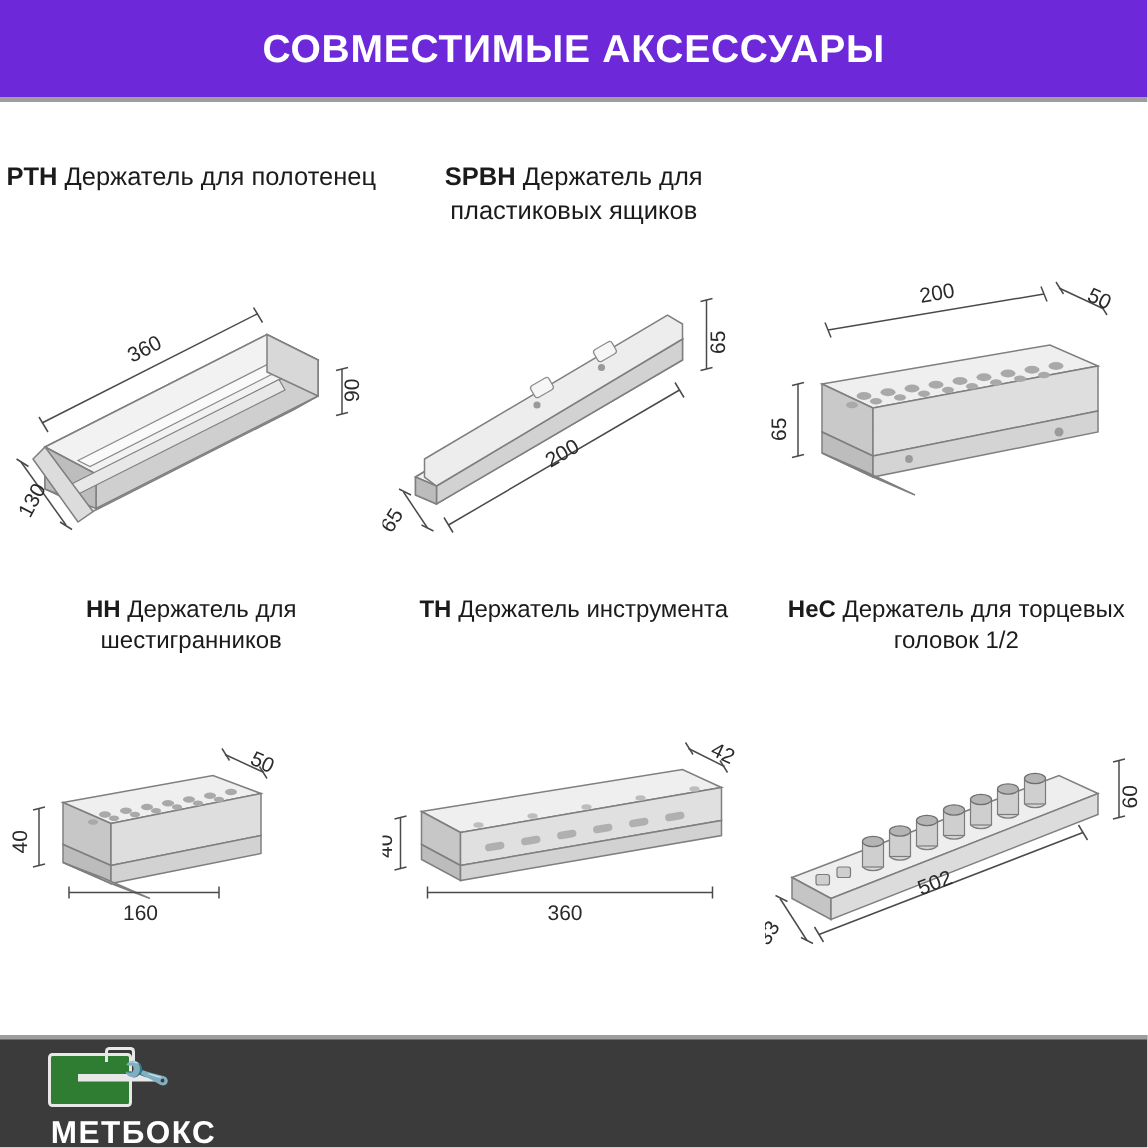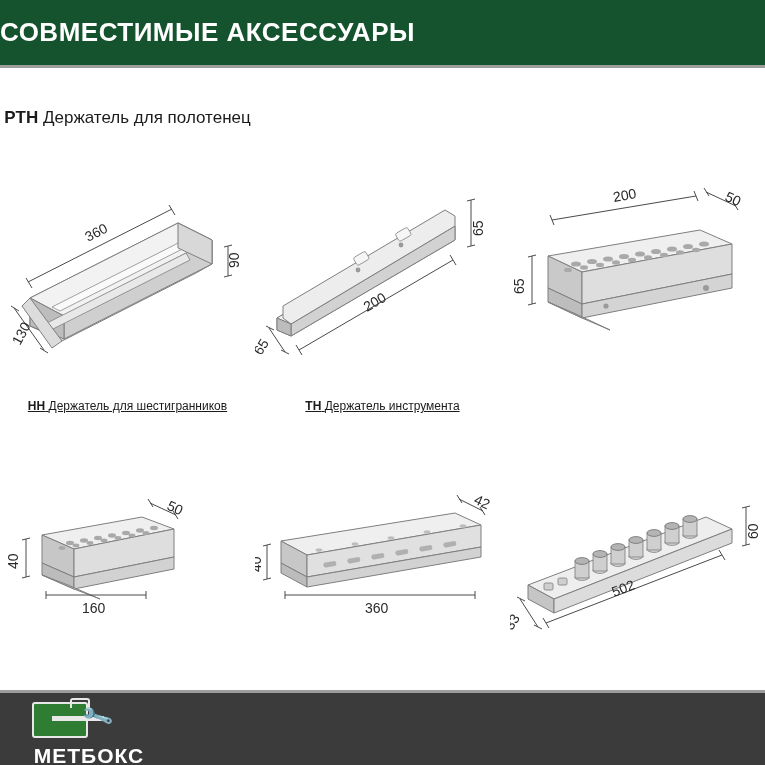--- a/index.html
+++ b/index.html
@@ -19,24 +19,24 @@
     height: 765px;
     background: #ffffff;
   }
 
   
   .header {
     position: absolute;
     left: 0; top: 0;
     width: 765px;
     height: 65px;
-    background: #14532d;
+    background: #6d28d9;
     display: flex;
     align-items: center;
-    justify-content: flex-start;
+    justify-content: center;
   }
   .header-title {
     color: #ffffff;
     font-size: 26px;
     font-weight: bold;
     letter-spacing: 0.5px;
     text-align: center;
     font-family: "Liberation Sans", sans-serif;
   }
   .header-underline {
@@ -77,23 +77,22 @@
     line-height: 23px;
     color: #1b1b1b;
     padding: 0 0;
     box-sizing: border-box;
   }
   .caption .code {
     font-weight: bold;
   }
   .cell.r1 .caption {
     top: 18px;
-    font-size: 12px;
+    font-size: 16px;
     line-height: 21px;
-    text-decoration: underline;
   }
 
   .art {
     position: absolute;
     left: 0;
     top: 100px;
     width: 255px;
     height: 190px;
   }
   .cell.r1 .art {
@@ -219,20 +218,24 @@
           <line x1="40" y1="170" x2="48" y2="175" stroke="#4a4a4a" stroke-width="1"></line>
 
           <text class="svgdim" x="88" y="64" fill="#2a2a2a" font-family="Liberation Sans, sans-serif" font-size="14" transform="rotate(-27 88 64)">360</text>
           <text x="239" y="90" fill="#2a2a2a" font-family="Liberation Sans, sans-serif" font-size="14" transform="rotate(-90 239 90)">90</text>
           <text x="20" y="168" fill="#2a2a2a" font-family="Liberation Sans, sans-serif" font-size="14" transform="rotate(-62 20 168)">130</text>
         </svg>
       </div>
     </div>
 
     <div class="cell r0 c1">
+      <div class="caption">
+        <span class="code">SPBH</span>
+        <span>Держатель для пластиковых ящиков</span>
+      </div>
       <div class="art">
         <svg width="255" height="190" viewBox="0 0 255 190" xmlns="http://www.w3.org/2000/svg">
 
           <polygon points="22,140 186,42 200,48 200,62 36,158 22,152" fill="#e6e6e6" stroke="#7f7f7f" stroke-width="1"></polygon>
           <polygon points="22,140 186,42 200,48 36,146" fill="#f4f4f4" stroke="#7f7f7f" stroke-width="1"></polygon>
           <polygon points="36,146 200,48 200,62 36,158" fill="#d2d2d2" stroke="#7f7f7f" stroke-width="1"></polygon>
           <polygon points="22,140 36,146 36,158 22,152" fill="#bcbcbc" stroke="#7f7f7f" stroke-width="1"></polygon>
 
           <polygon points="28,128 190,32 200,38 200,48 36,146 28,140" fill="#ededed" stroke="#7f7f7f" stroke-width="1"></polygon>
 
@@ -409,20 +412,24 @@
 
           <line x1="30" y1="122" x2="220" y2="122" stroke="#4a4a4a" stroke-width="1"></line>
           <line x1="30" y1="118" x2="30" y2="126" stroke="#4a4a4a" stroke-width="1"></line>
           <line x1="220" y1="118" x2="220" y2="126" stroke="#4a4a4a" stroke-width="1"></line>
           <text x="110" y="140" fill="#2a2a2a" font-family="Liberation Sans, sans-serif" font-size="14">360</text>
         </svg>
       </div>
     </div>
 
     <div class="cell r1 c2">
+      <div class="caption">
+        <span class="code">HeC</span>
+        <span>Держатель для торцевых головок 1/2</span>
+      </div>
       <div class="art">
         <svg width="255" height="190" viewBox="0 0 255 190" xmlns="http://www.w3.org/2000/svg">
 
           <polygon points="18,112 196,44 222,56 44,126" fill="#eeeeee" stroke="#7f7f7f" stroke-width="1"></polygon>
           <polygon points="18,112 44,126 44,140 18,126" fill="#c5c5c5" stroke="#7f7f7f" stroke-width="1"></polygon>
           <polygon points="44,126 222,56 222,70 44,140" fill="#dcdcdc" stroke="#7f7f7f" stroke-width="1"></polygon>
 
           <g>
             <g transform="translate(0,0)">
               <ellipse cx="72" cy="104" rx="7" ry="3.4" fill="#d6d6d6" stroke="#7c7c7c" stroke-width="0.8"></ellipse>

